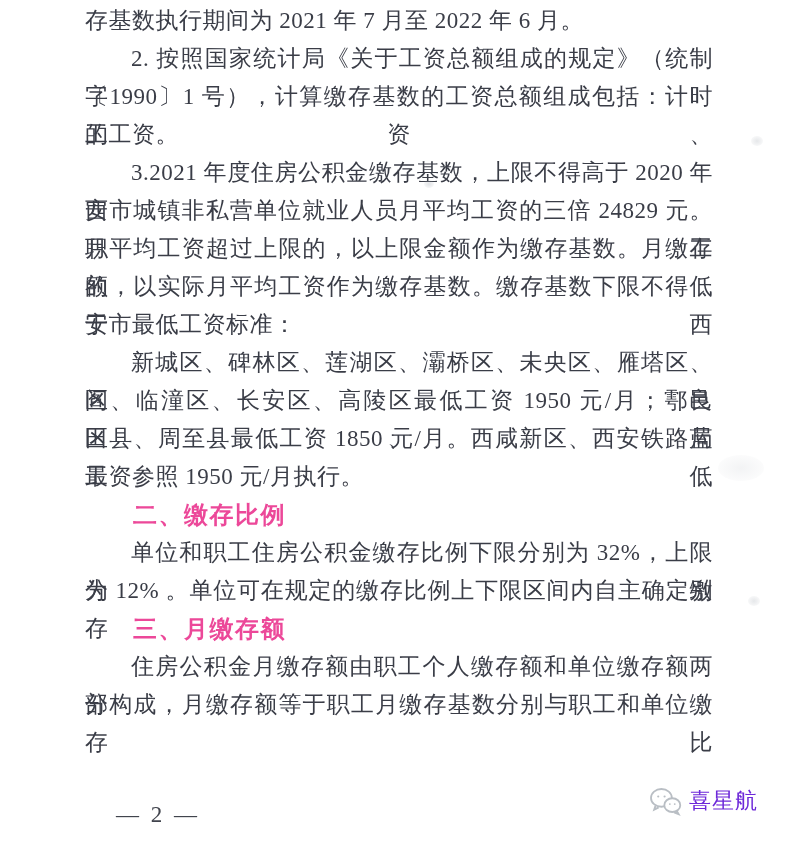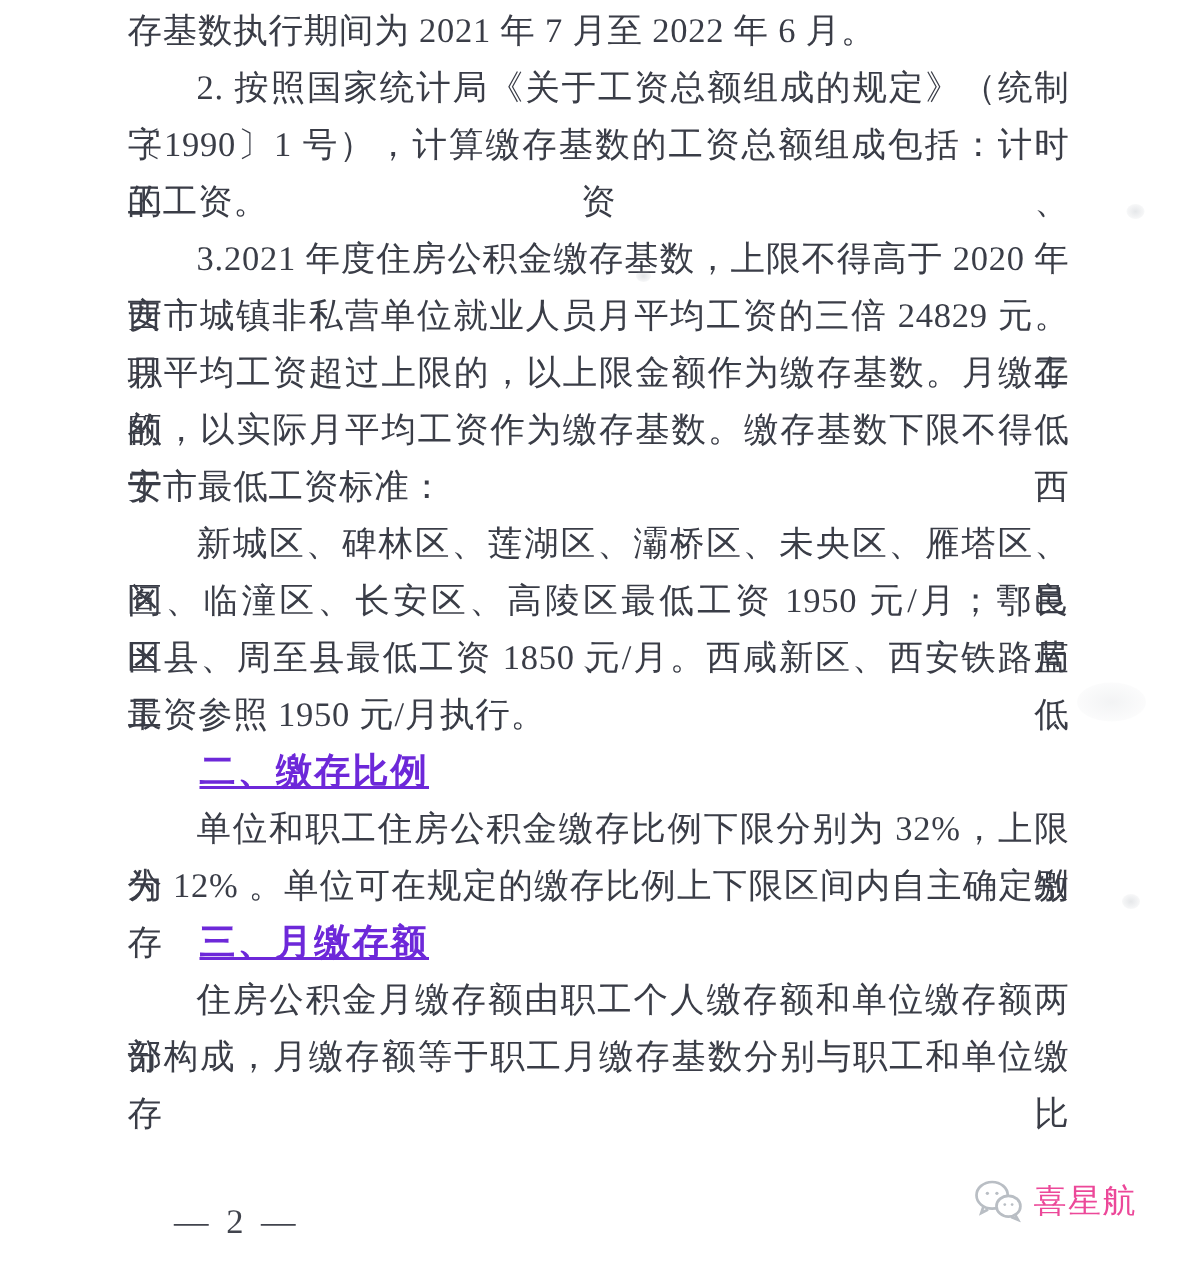--- a/index.html
+++ b/index.html
@@ -30,38 +30,38 @@
   .jf {
     white-space: normal;
     text-align: justify;
     text-align-last: justify;
     text-justify: inter-character;
   }
   .ind { text-indent: 2em; font-family: Liberation Serif, serif; }
   .hd {
     font-family: "Liberation Sans", "DejaVu Sans", sans-serif;
     font-weight: 700;
-    color: #6d28d9;
+    color: #ec4899;
     font-size: 24px;
     letter-spacing: 1.5px;
-    text-decoration: underline;
   }
   .footer-page {
     position: absolute;
     left: 116px; top: 802px;
     font-size: 23px;
     color: #41444d;
     letter-spacing: 3px;
   }
   .watermark {
     position: absolute;
     left: 649px; top: 786px;
     display: flex;
+    align-items: center;
     gap: 7px;
-    color: #ec4899;
+    color: #6d28d9;
     font-family: "Liberation Sans", "DejaVu Sans", sans-serif;
     font-size: 22px;
     letter-spacing: 1px;
   }
   .wm-icon { width: 33px; height: 29px; display: block; }
   .smudge {
     position: absolute;
     border-radius: 50%;
     pointer-events: none;
   }

